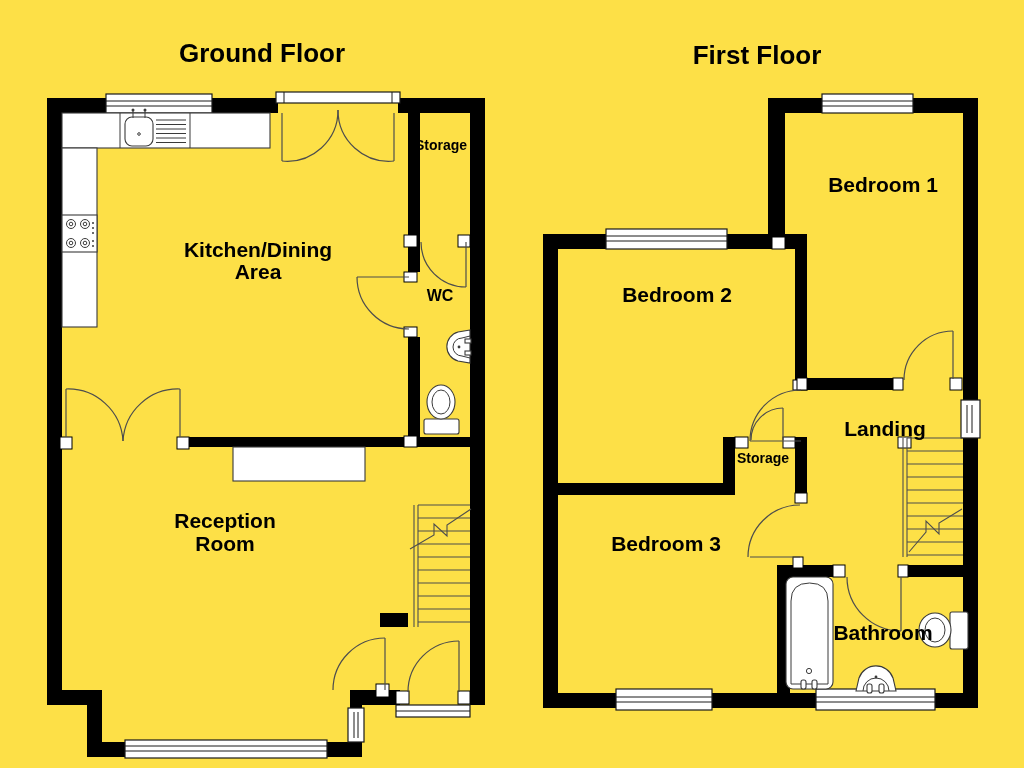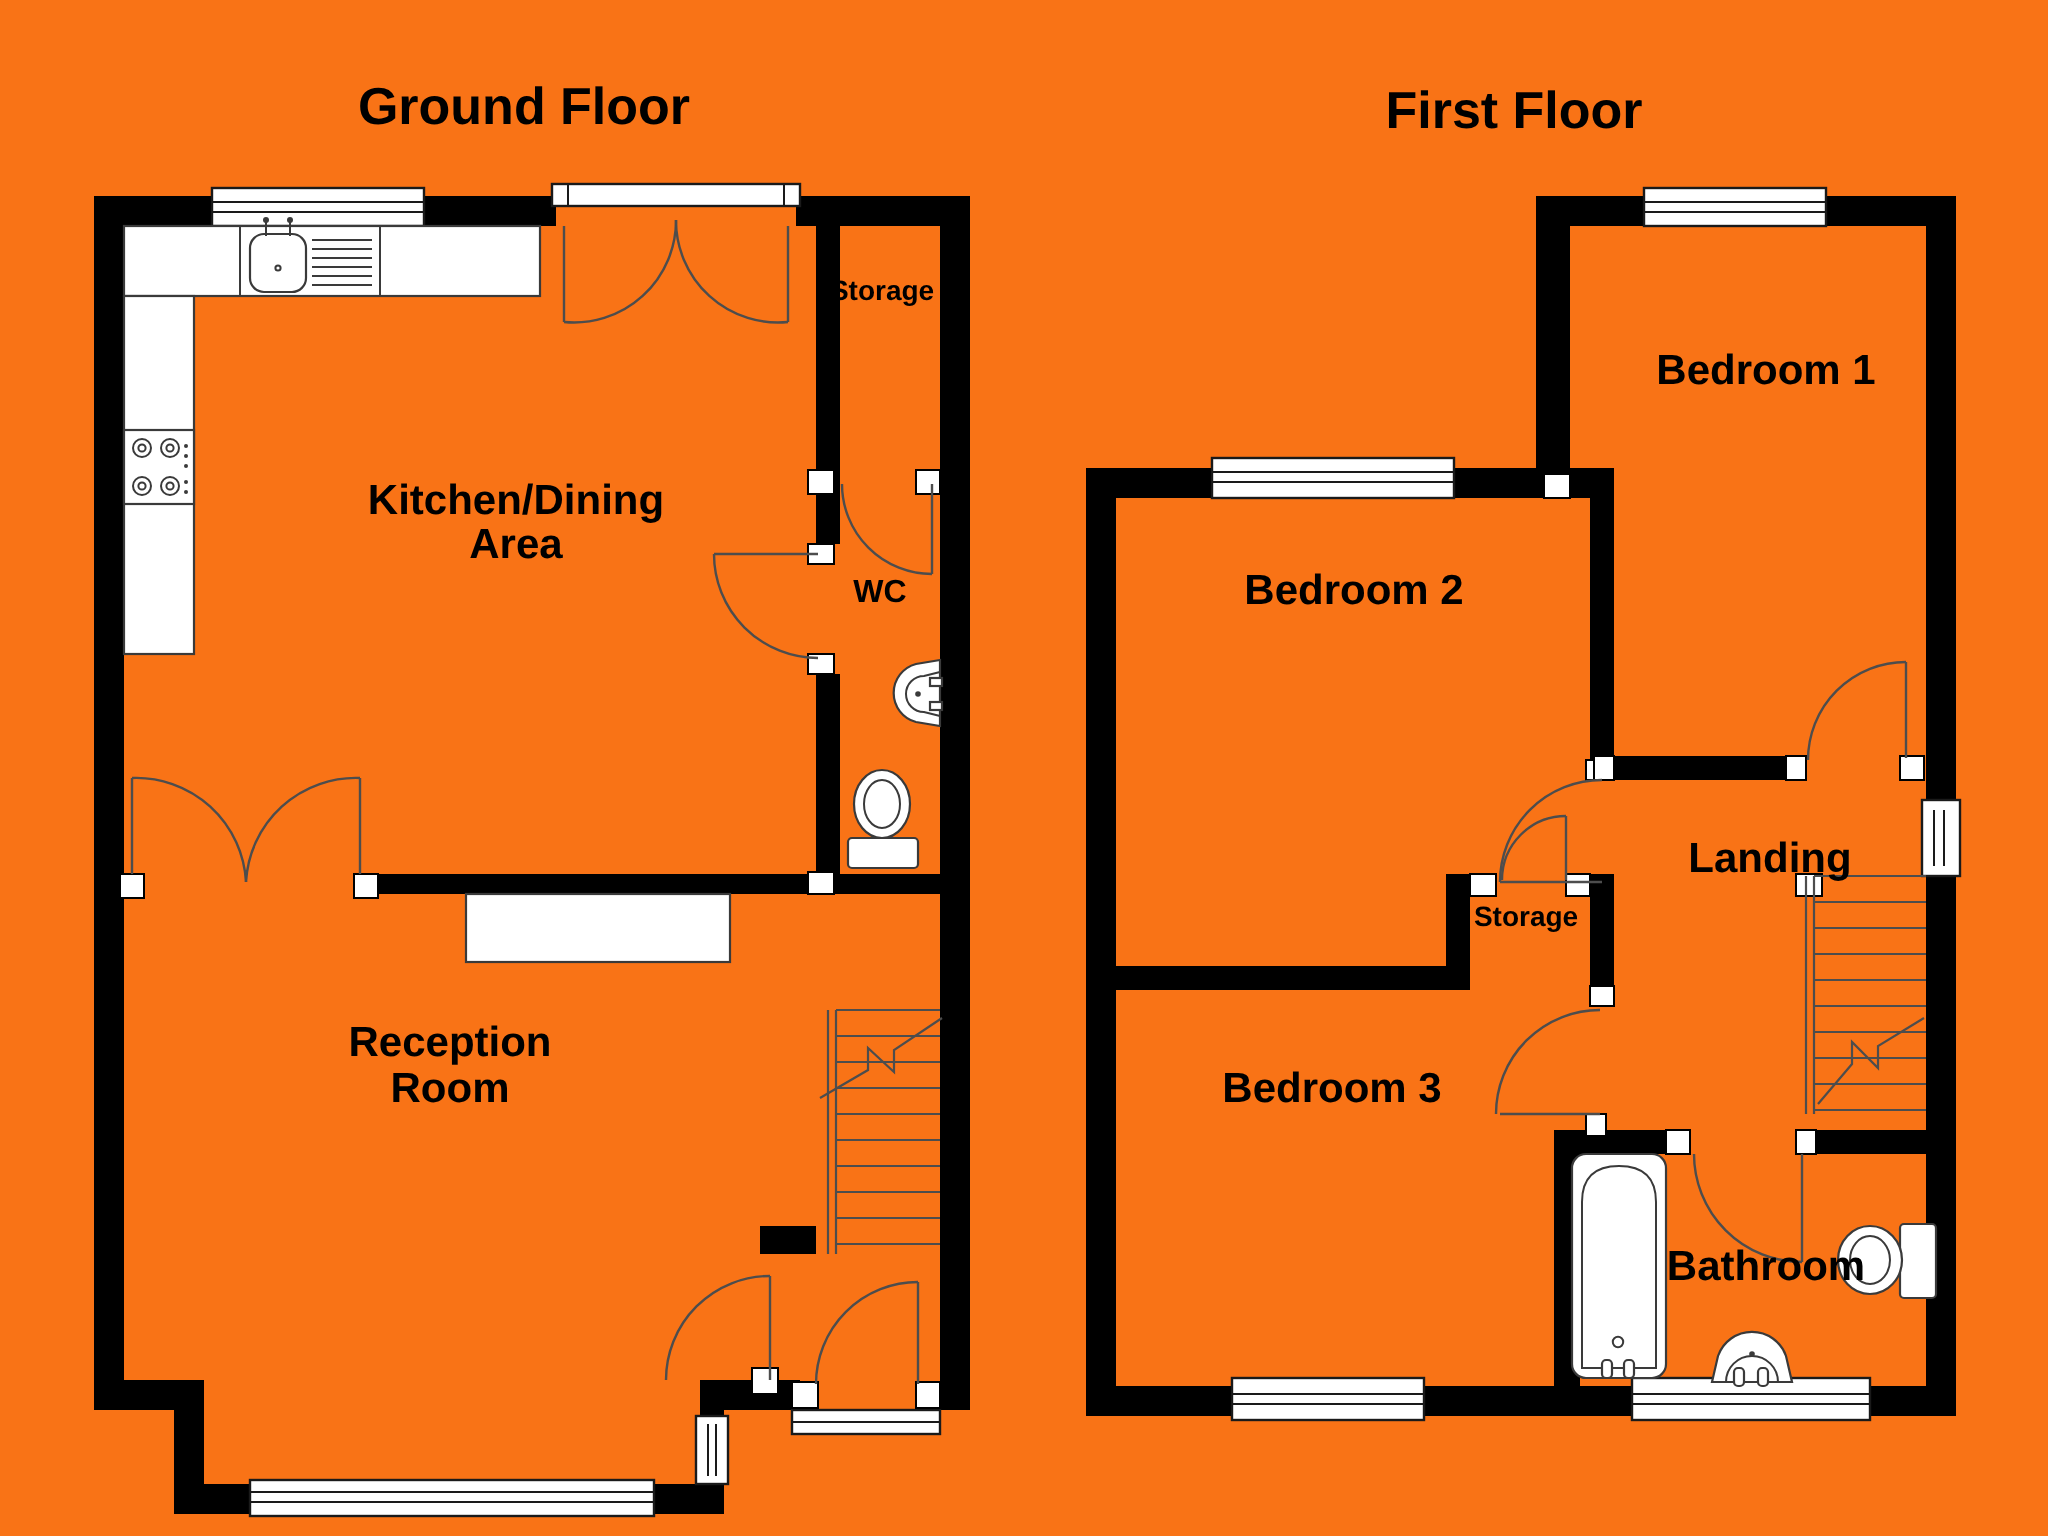--- a/index.html
+++ b/index.html
@@ -1,16 +1,16 @@
 <!DOCTYPE html>
 <html><head>
 <meta charset="utf-8">
 <style>
   html,body{margin:0;padding:0;background:#fff;}
-  .stage{width:1024px;height:768px;position:relative;background:#f97316;text-decoration:underline;}
+  .stage{width:1024px;height:768px;position:relative;background:#fde047;text-decoration:underline;}
   svg{display:block;}
   text{font-family:"Liberation Sans","DejaVu Sans",sans-serif;font-weight:bold;fill:#000;}
   .floor-title{font-size:26px;}
   .room-label{font-size:21px;}
   .small-label{font-size:14px;}
   .wc-label{font-size:16px;}
   .wall{fill:#000000;stroke:none;}
   .jamb{fill:#ffffff;stroke:#000000;stroke-width:1;}
   .winframe{fill:#ffffff;stroke:#1a1a1a;stroke-width:1.2;}
   .winline{stroke:#1a1a1a;stroke-width:1;fill:none;}

